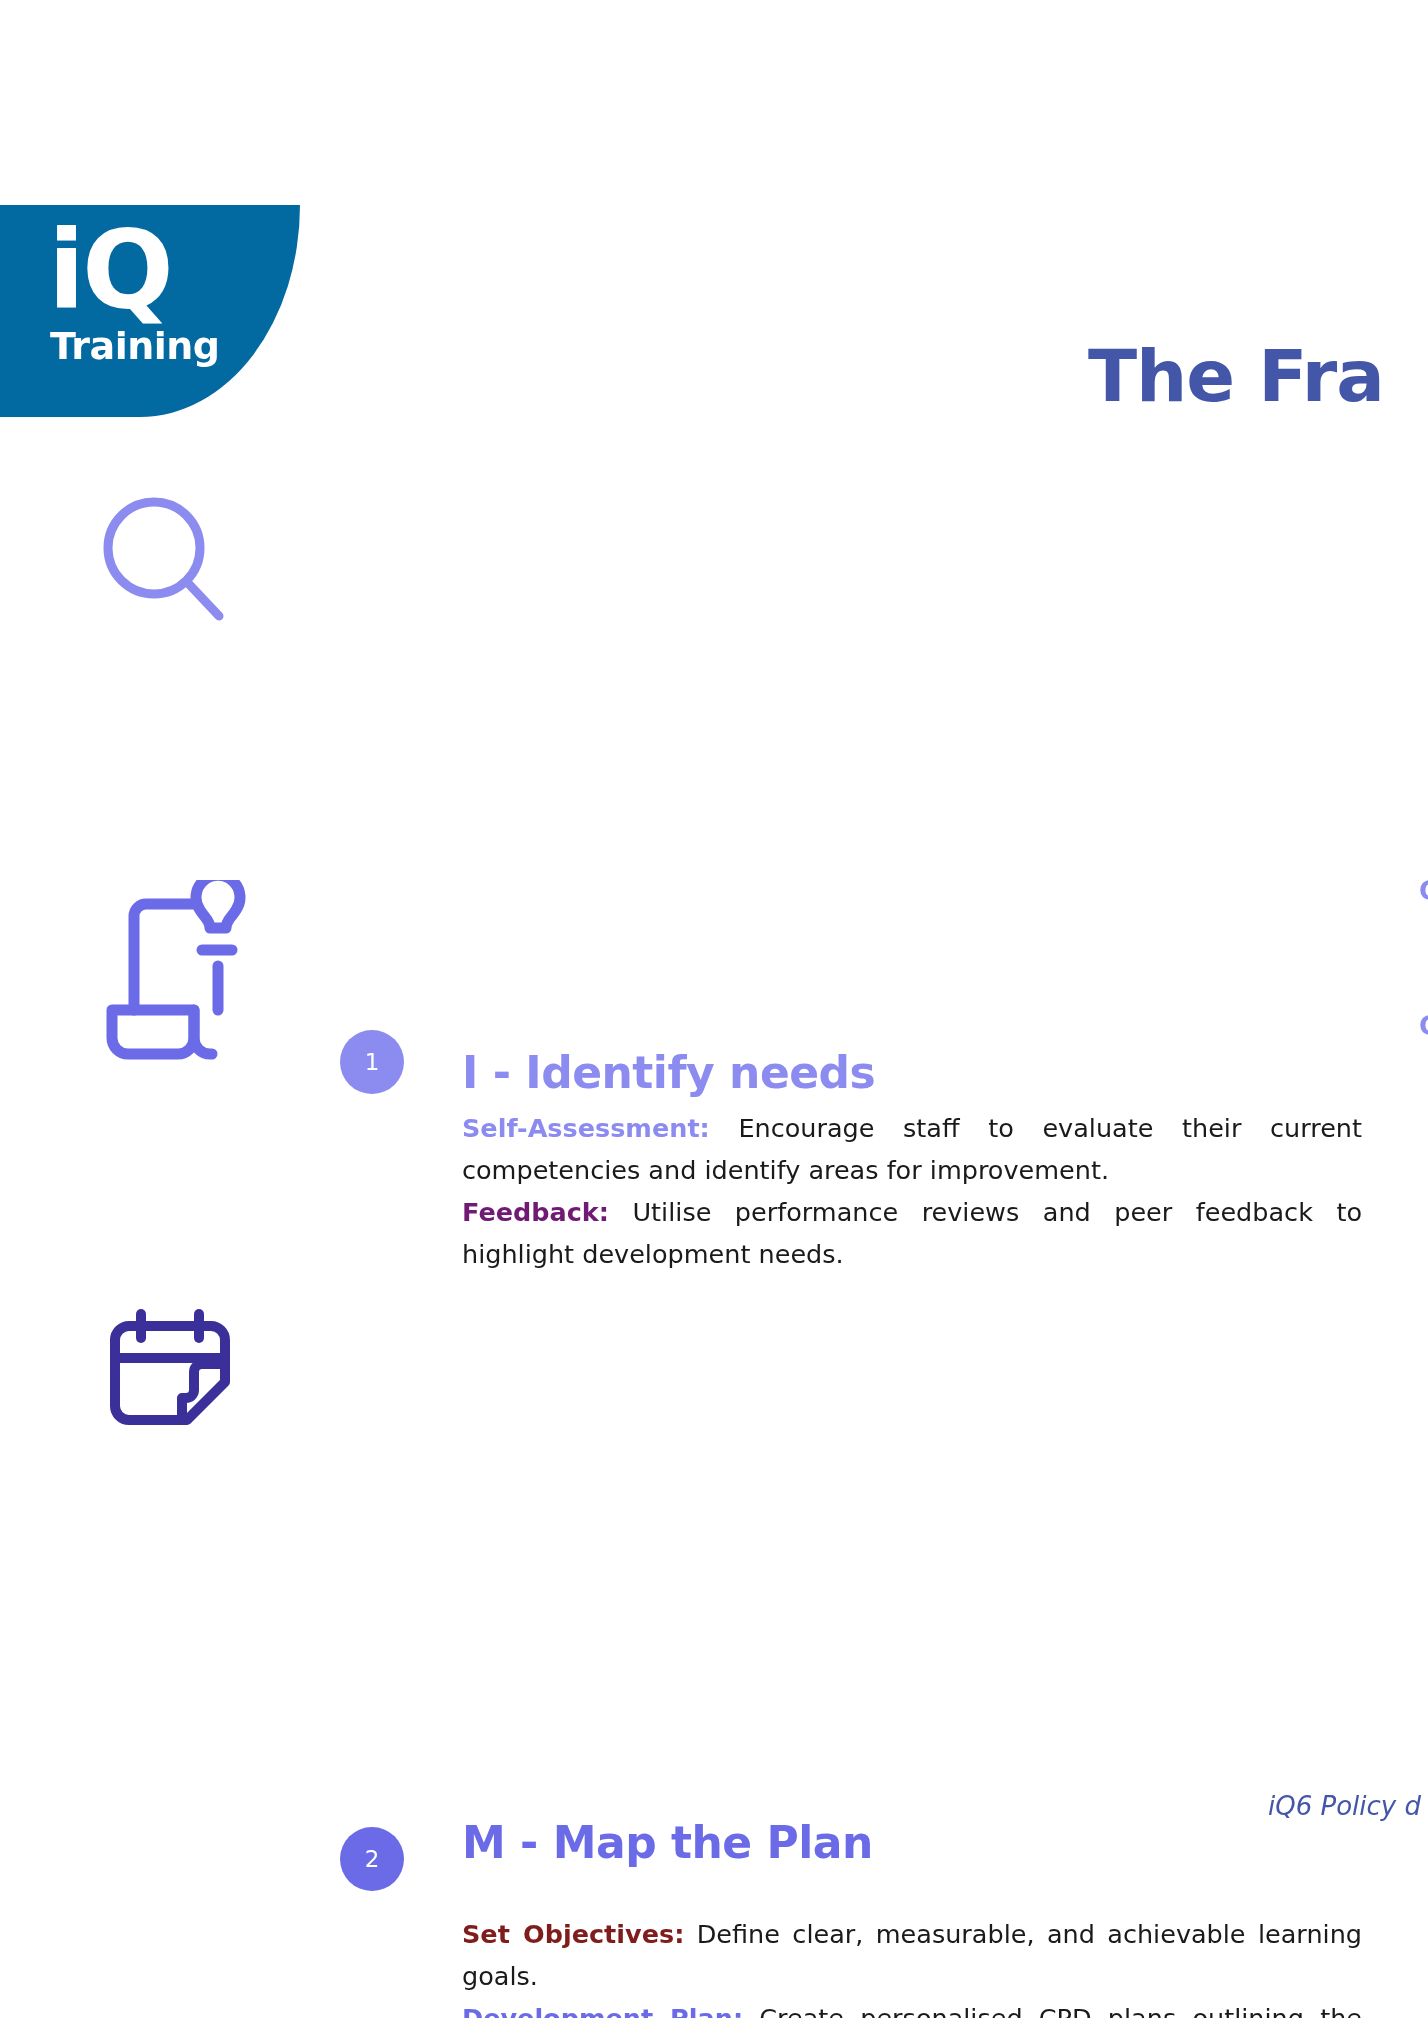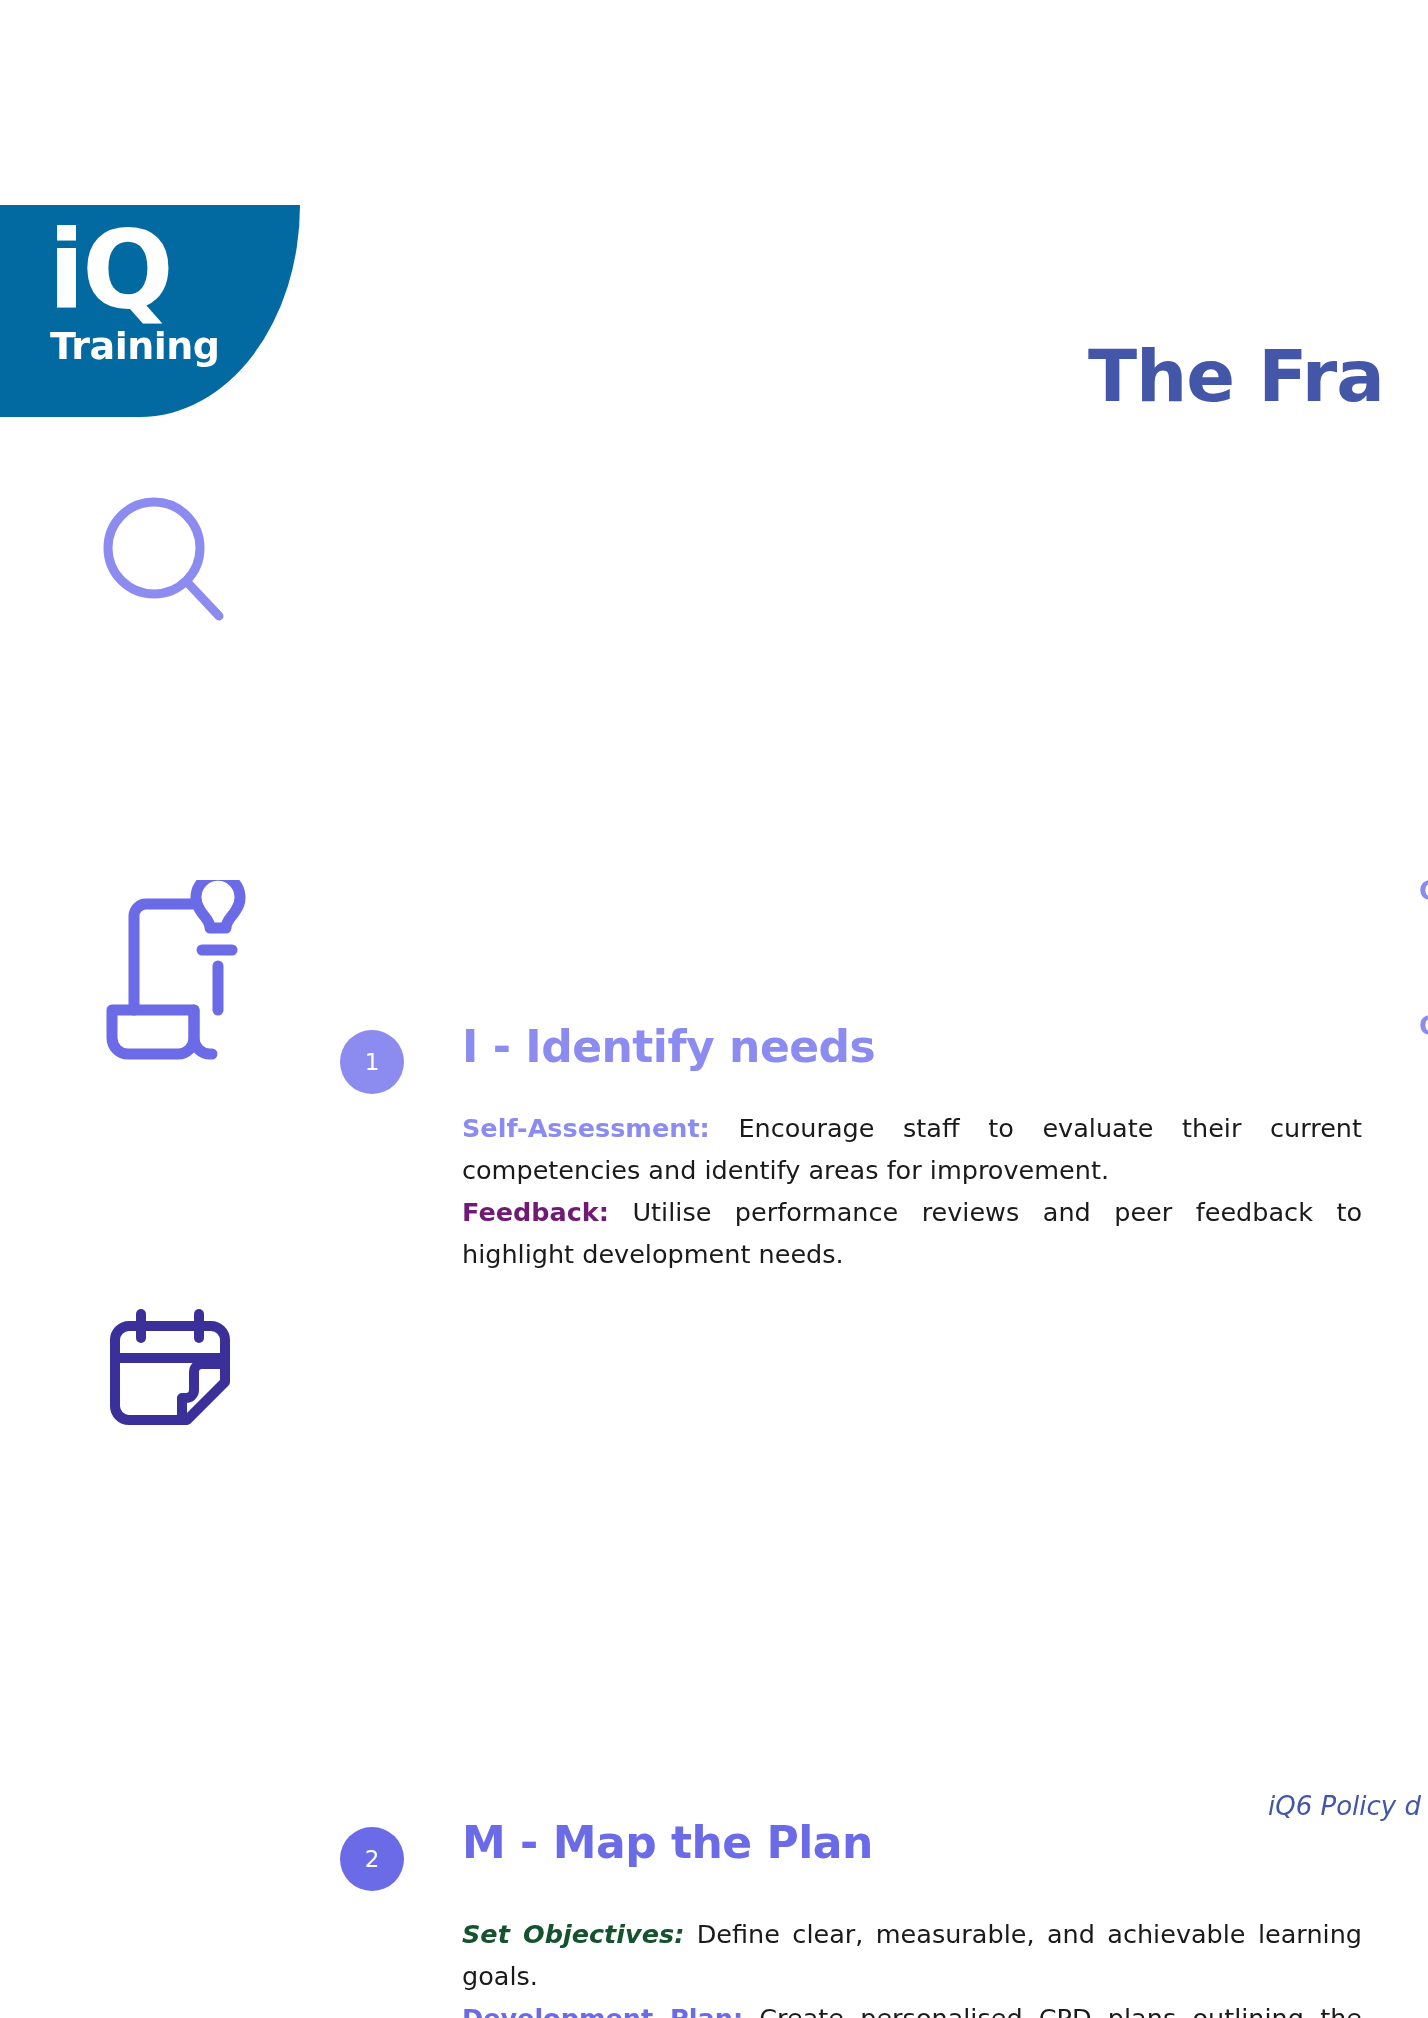--- a/index.html
+++ b/index.html
@@ -187,21 +187,21 @@
   <div class="page-title">The Fra</div>
 
   <div class="section" id="section-1">
     <div class="sec-icon">
       <svg width="160" height="160" viewBox="0 0 160 160" fill="none">
         <circle cx="64" cy="58" r="46" stroke="#8b8bf0" stroke-width="9"></circle>
         <line x1="97" y1="92" x2="129" y2="126" stroke="#8b8bf0" stroke-width="9" stroke-linecap="round"></line>
       </svg>
     </div>
     <div class="sec-badge" style="background:#8b8bf0;">1</div>
-    <div class="sec-heading" style="color:#8b8bf0;">I - Identify needs</div>
+    <div class="sec-heading" style="color:#8b8bf0;margin-top:26px;">I - Identify needs</div>
     <div class="sec-body">
       <p>
         <span class="lead" style="color:#8b8bf0;margin-top:7px;">Self-Assessment:</span><span> Encourage staff to evaluate their current competencies and identify areas for improvement.</span>
       </p>
       <p>
         <span class="lead" style="color:#701a75;">Feedback:</span><span> Utilise performance reviews and peer feedback to highlight development needs.</span>
       </p>
     </div>
   </div>
 
@@ -213,21 +213,21 @@
         <path d="M104 130 v28 a16 16 0 0 0 16 16 h2"></path>
         <path d="M128 86 v44"></path>
         <path d="M112 70 h30"></path>
         <path d="M110 30 a22 22 0 1 1 36 0 c-4 7 -10 10 -10 18 h-16 c0 -8 -6 -11 -10 -18 z"></path>
       </svg>
     </div>
     <div class="sec-badge" style="background:#6b6be8;">2</div>
     <div class="sec-heading" style="color:#6b6be8;">M - Map the Plan</div>
     <div class="sec-body">
       <p>
-        <span class="lead" style="color:#14532d;font-style:italic;">Set Objectives:</span><span> Define clear, measurable, and achievable learning goals.</span>
+        <span class="lead" style="color:#7f1d1d;">Set Objectives:</span><span> Define clear, measurable, and achievable learning goals.</span>
       </p>
       <p>
         <span class="lead" style="color:#6b6be8;">Development Plan:</span><span> Create personalised CPD plans outlining the steps to achieve set objectives.</span>
       </p>
 
     </div>
   </div>
 
   <div class="section" id="section-3">
     <div class="sec-icon">

